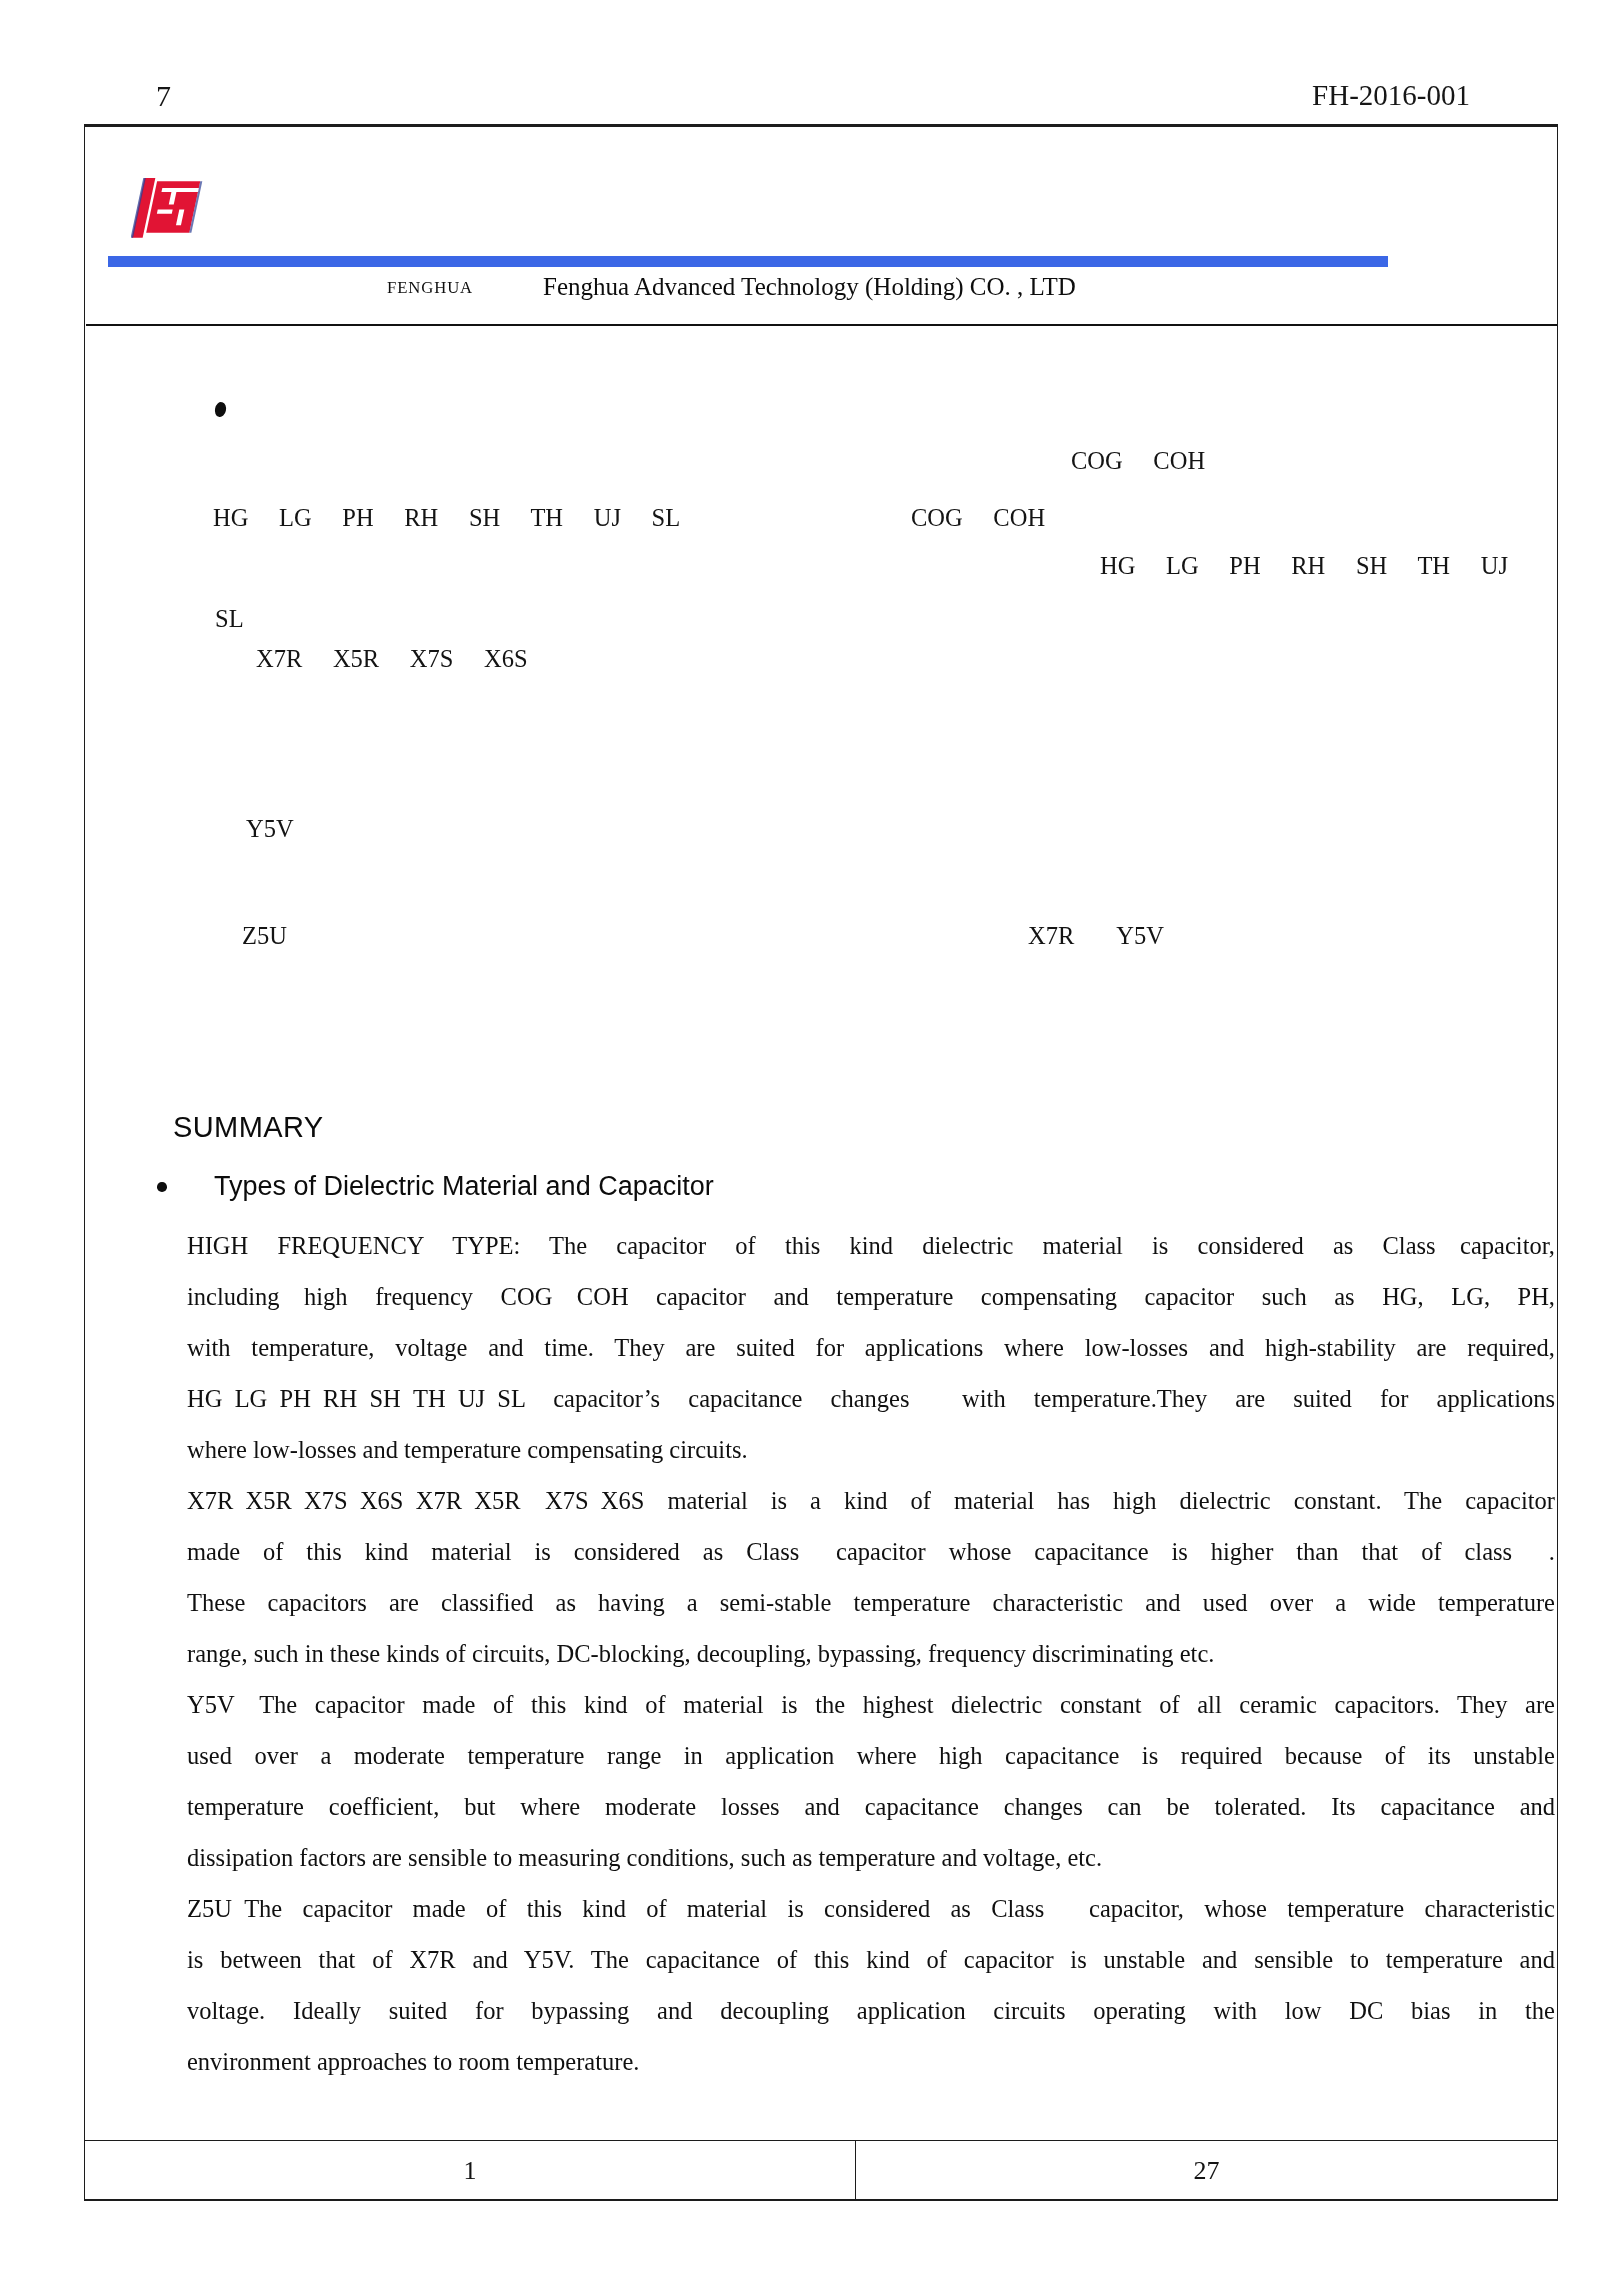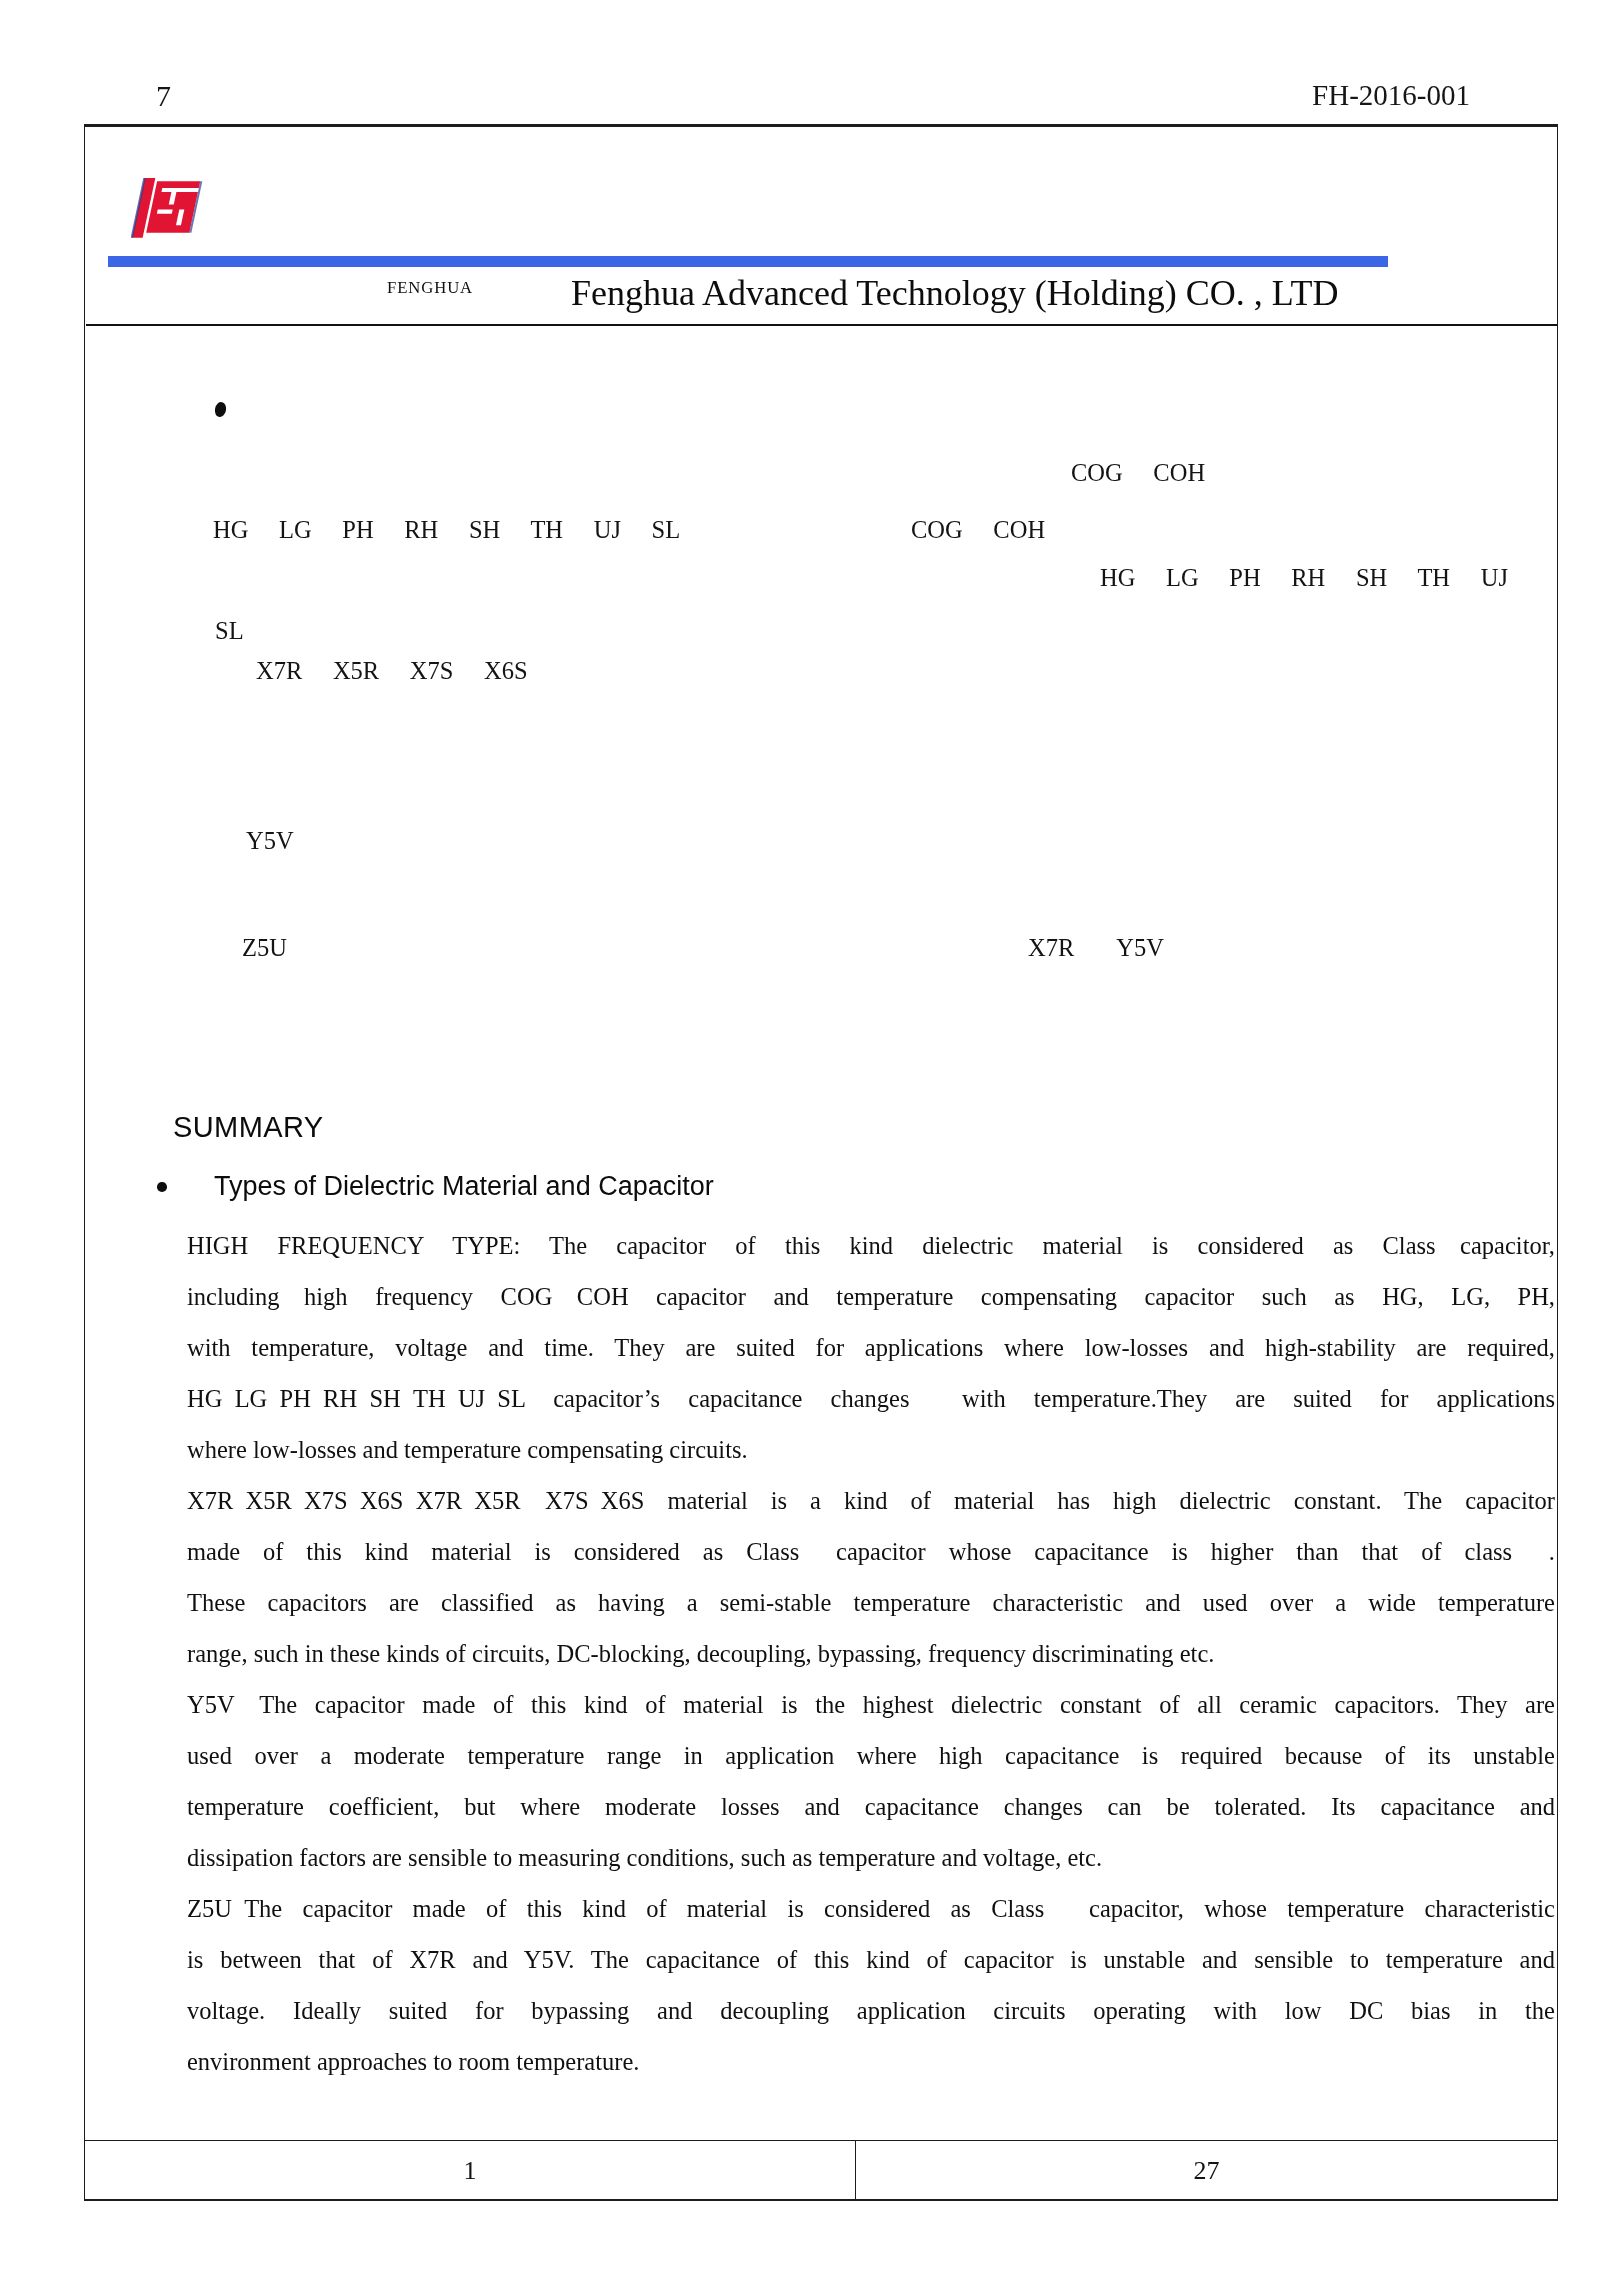--- a/index.html
+++ b/index.html
@@ -18,25 +18,25 @@
 
   
   #content-box {
     left:84px; top:124px; width:1474px; height:2077px;
     border:1.8px solid #1c1c1c; border-top-width:3.5px; border-bottom-width:2.6px;
   }
 
   
   #accent-bar { left:108px; top:256px; width:1280px; height:11.4px; background:#3b67e6; }
   #brand-small { left:387px; top:278px; font-size:16.7px; letter-spacing:0.9px; color:#101010; }
-  #company-title { left:543px; top:272px; font-size:36px; line-height:1.2; color:#0d0d0d;margin-left:28px; }
+  #company-title { left:543px; top:272px; font-size:25px; line-height:1.2; color:#0d0d0d; }
   #header-divider { left:86px; top:324px; width:1471px; height:1.8px; background:#111; }
 
   
-  .code { font-size:24.5px; line-height:1; white-space:pre; color:#141414;margin-top:12px; }
+  .code { font-size:24.5px; line-height:1; white-space:pre; color:#141414; }
   #scatter-bullet {
     left:215px; top:402px; width:10.5px; height:15px; background:#0e0e0e;
     border-radius:50%; transform:rotate(12deg);
   }
 
   
   #summary-heading { left:145px; top:1111px; font-size:29px; letter-spacing:0.4px; color:#0c0c0c; }
   #types-bullet-dot { left:157px; top:1182px; width:9.6px; height:9.6px; background:#0e0e0e; border-radius:50%; }
   #types-label { left:186px; top:1171px; font-size:27px; color:#0c0c0c; }
 

